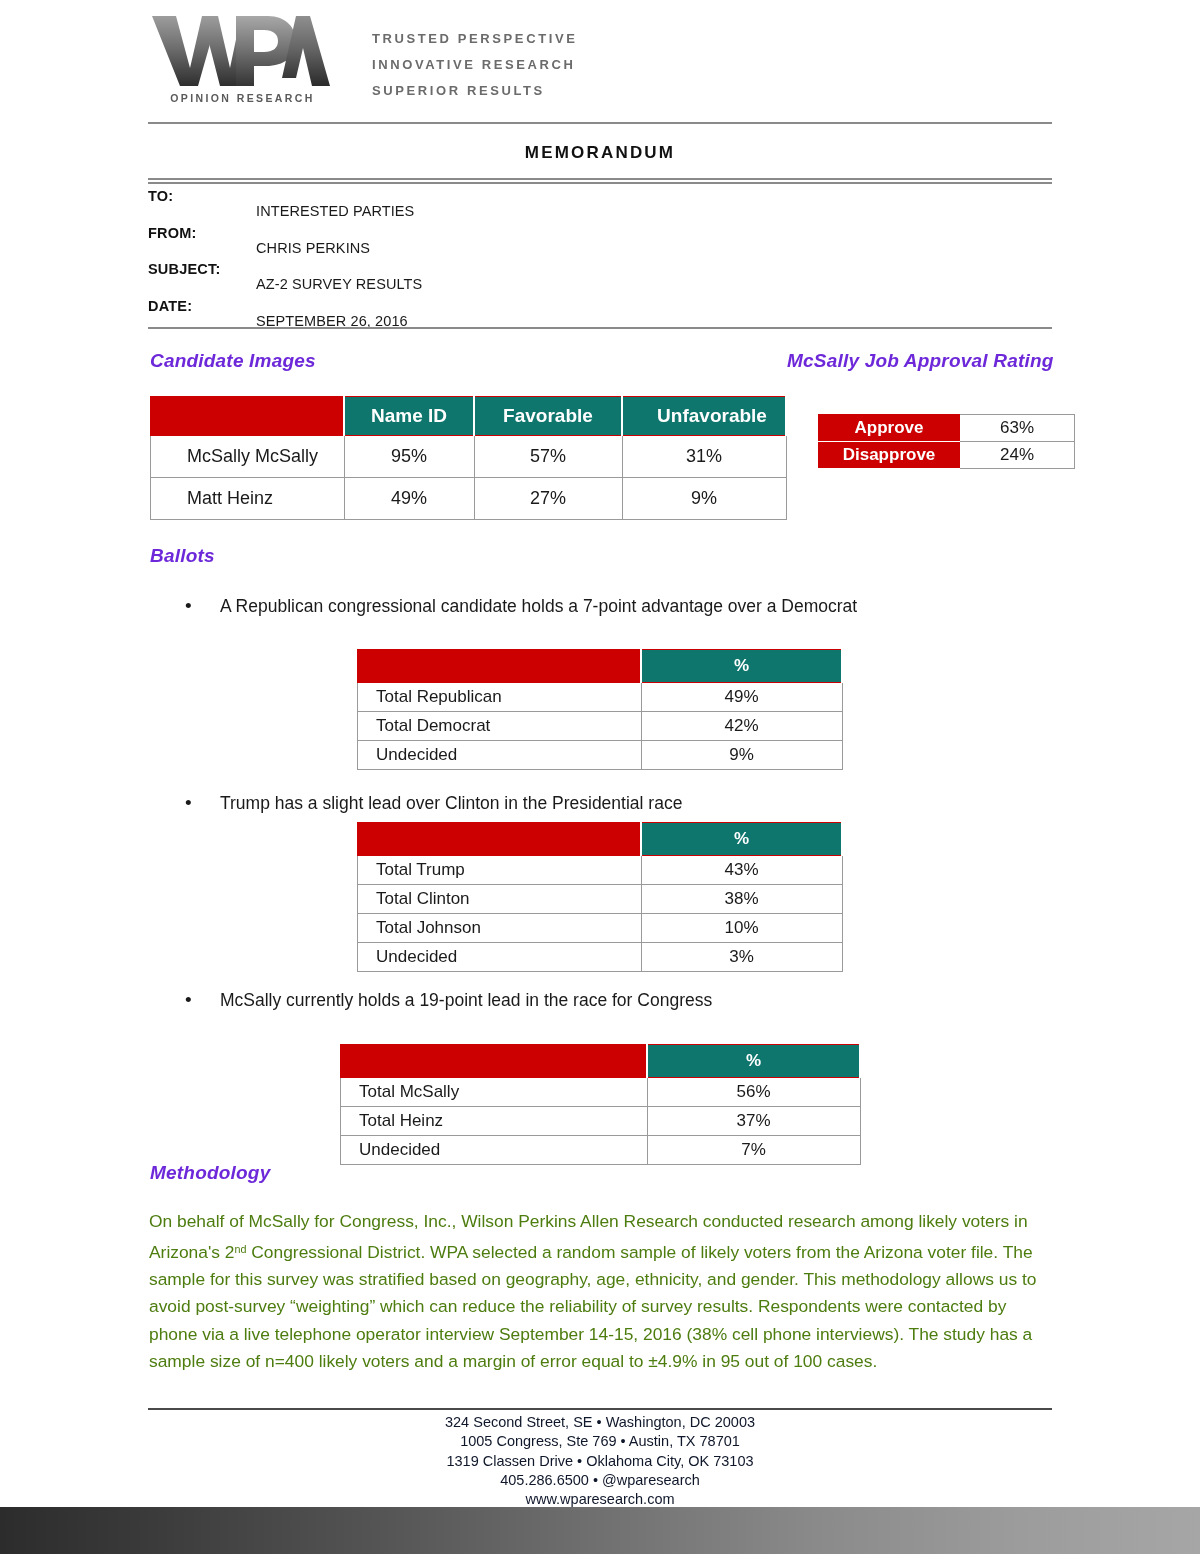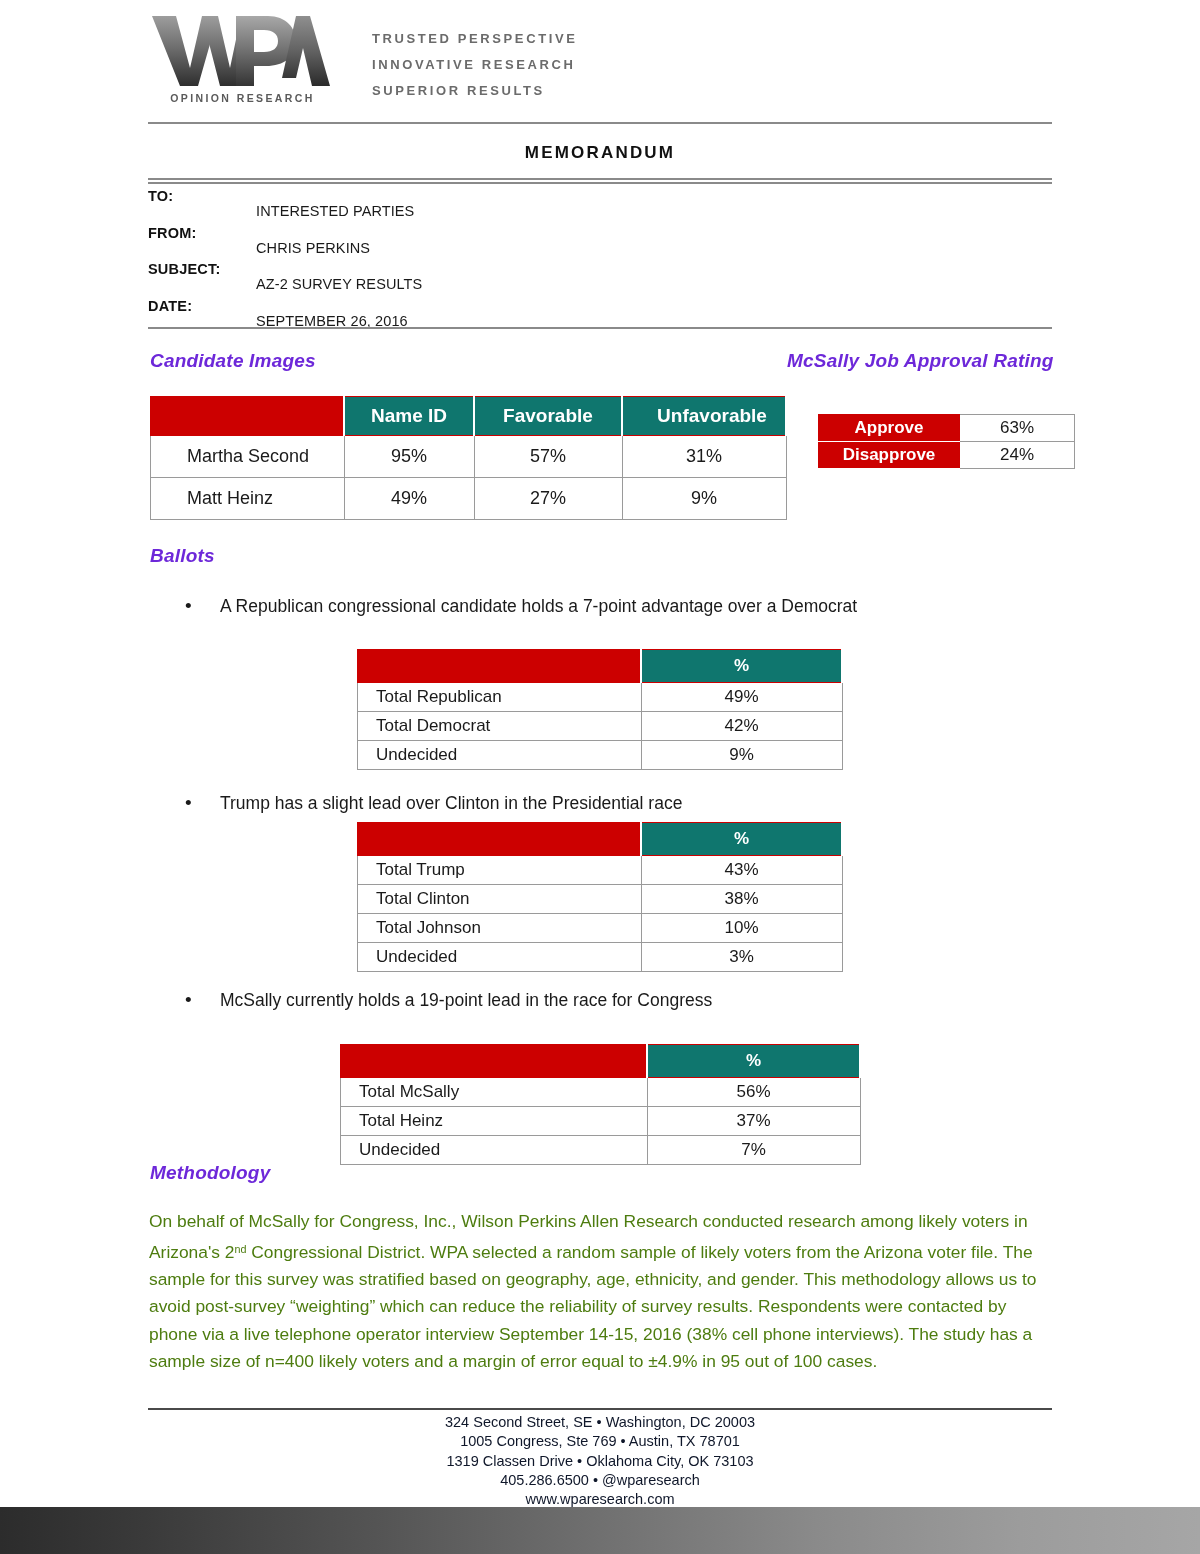--- a/index.html
+++ b/index.html
@@ -330,21 +330,21 @@
 
   <table id="tbl-candidate">
     <tbody>
         <tr class="head">
       <td class="hdr-blank" style="width:192px;"></td>
       <td class="hdr" style="width:128px;">Name ID</td>
       <td class="hdr" style="width:146px;">Favorable</td>
       <td class="hdr" style="width:146px;padding-left:16px;">Unfavorable</td>
     </tr>
     <tr>
-      <td class="name">Martha Second</td>
+      <td class="name">McSally McSally</td>
       <td class="val">95%</td>
       <td class="val">57%</td>
       <td class="val">31%</td>
     </tr>
     <tr>
       <td class="name">Matt Heinz</td>
       <td class="val">49%</td>
       <td class="val">27%</td>
       <td class="val">9%</td>
     </tr>

